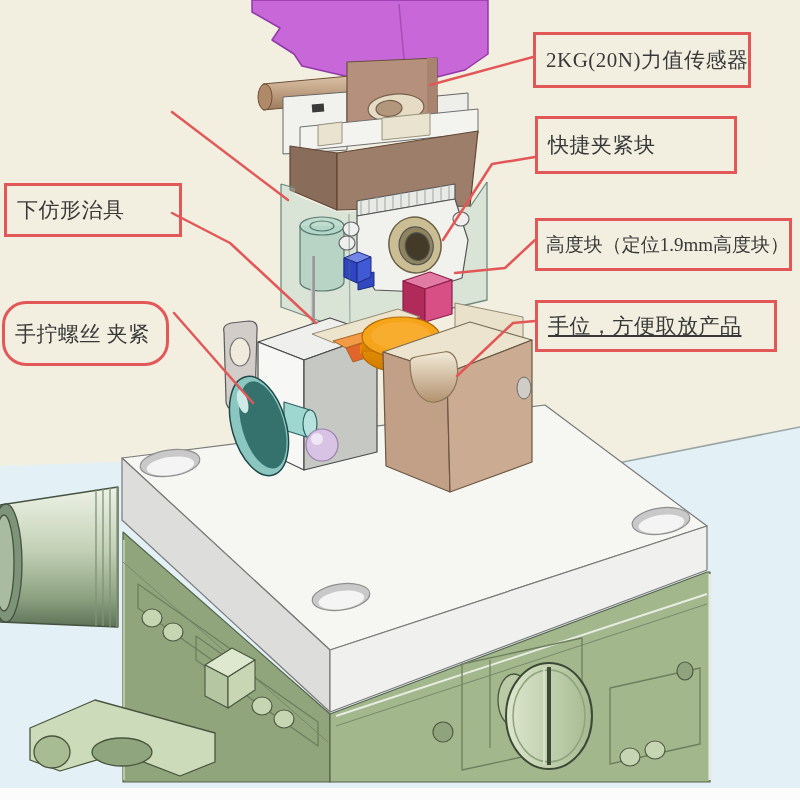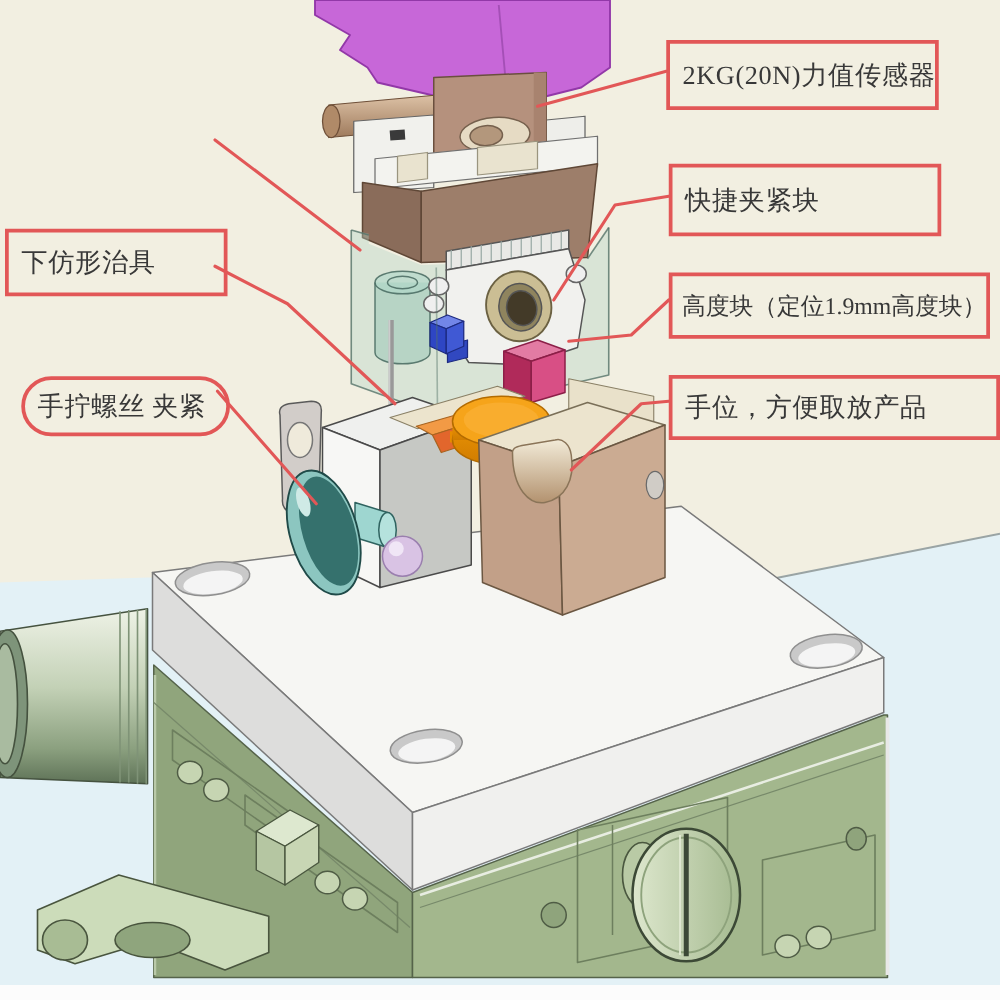--- a/index.html
+++ b/index.html
@@ -290,33 +290,33 @@
     <polyline points="174,313 253,403"></polyline>
     <polyline points="535,321 513,323 457,376"></polyline>
   </g>
 </svg>
 
   <div class="label" style="left:533px;top:32px;width:218px;height:56px;">
     <span>2KG(20N)力值传感器</span>
   </div>
 
 
-  <div class="label" style="left:535px;top:131px;width:218px;height:58px;">
+  <div class="label" style="left:535px;top:116px;width:202px;height:58px;">
     <span>快捷夹紧块</span>
   </div>
 
   <div class="label" style="left:4px;top:183px;width:178px;height:54px;">
     <span>下仿形治具</span>
   </div>
 
   <div class="label small" style="left:535px;top:218px;width:257px;height:53px;justify-content:flex-end;">
     <span>高度块（定位1.9mm高度块）</span>
   </div>
 
-  <div class="label" style="left:17px;top:301px;width:167px;height:48px;border-radius:24px;">
+  <div class="label" style="left:2px;top:301px;width:167px;height:65px;border-radius:24px;">
     <span>手拧螺丝 夹紧</span>
   </div>
 
-  <div class="label" style="left:535px;top:300px;width:265px;height:52px;">
+  <div class="label" style="left:535px;top:300px;width:242px;height:52px;text-decoration:underline;">
     <span>手位，方便取放产品</span>
   </div>
 
 </div>
 
 </body></html>

